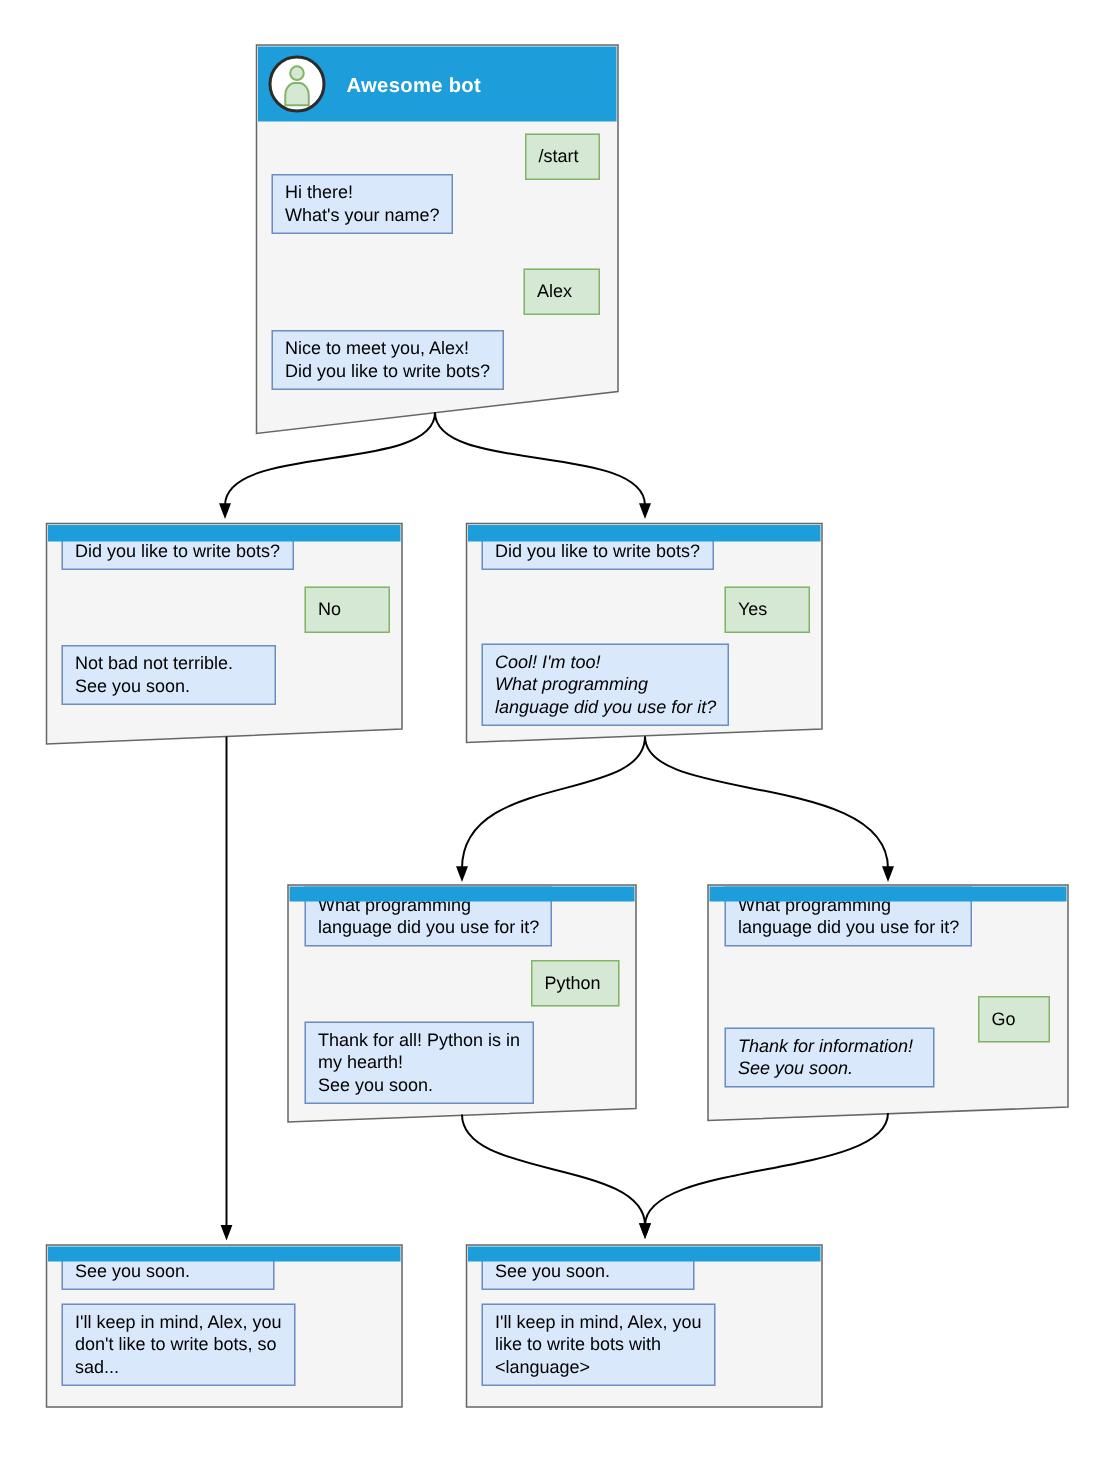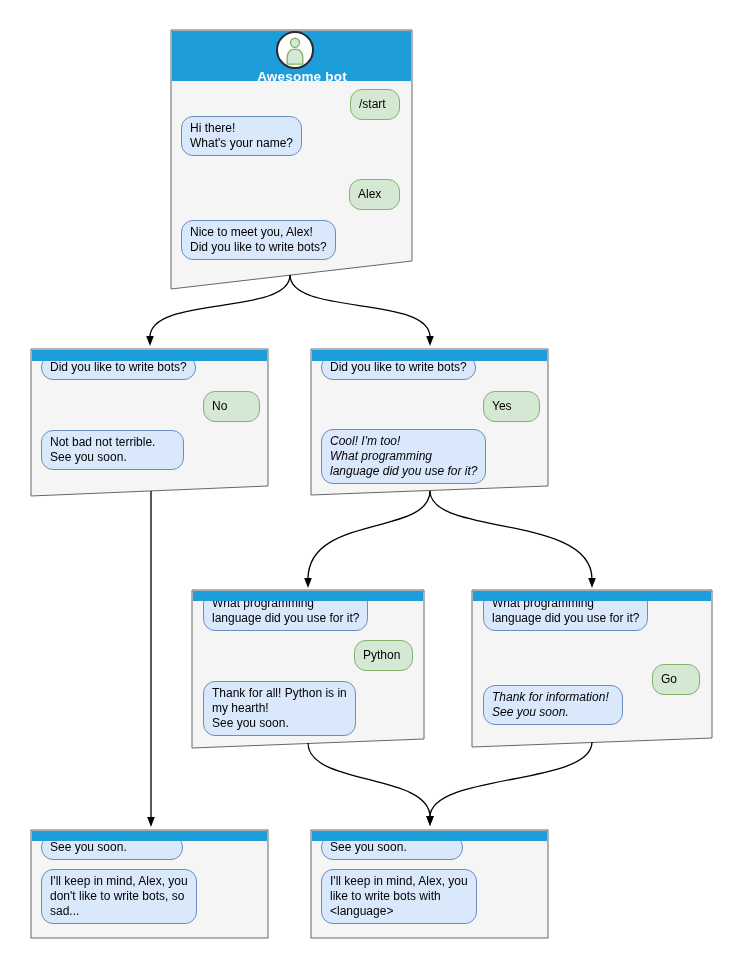--- a/index.html
+++ b/index.html
@@ -12,27 +12,27 @@
     --user-bubble-border:#82B366;
     --arrow:#000000;
     --text:#000000;
   }
   html,body{margin:0;padding:0;background:#ffffff;}
   body{font-family:"Liberation Sans", sans-serif;}
   .canvas{position:relative;width:743px;height:971px;background:#ffffff;overflow:hidden;}
   .layer{position:absolute;left:0;top:0;z-index:0;}
   .win-shape{fill:var(--window-fill);stroke:var(--window-border);stroke-width:1;}
   .edge{fill:none;stroke:var(--arrow);stroke-width:1.3;}
-  .win-header{position:absolute;background:var(--header-blue);z-index:2;flex-direction:column;}
+  .win-header{position:absolute;background:var(--header-blue);z-index:2;}
   .win-header.main{display:flex;align-items:center;box-sizing:border-box;padding-left:7px;}
   .avatar{width:34px;height:34px;border-radius:50%;background:#ffffff;border:2px solid #2b2b2b;overflow:hidden;flex:0 0 auto;}
   .avatar svg{display:block;margin:3px auto 0 auto;}
   .title{color:#ffffff;font-weight:bold;font-size:13.5px;margin-left:14px;letter-spacing:.2px;}
   .bubble{position:absolute;z-index:1;font-size:12px;line-height:15px;color:var(--text);
-          white-space:pre-line;border-radius:12px;width:max-content;box-sizing:border-box;}
+          white-space:pre-line;border-radius:0;width:max-content;box-sizing:border-box;}
   .bubble.bot{background:var(--bot-bubble-fill);border:1px solid var(--bot-bubble-border);padding:4px 8px;}
   .bubble.user{background:var(--user-bubble-fill);border:1px solid var(--user-bubble-border);padding:7px 8px;}
 </style>
 </head>
 <body>
 
 <div class="canvas">
 
   <svg class="layer" width="743" height="971" viewBox="0 0 743 971">
     <defs>

